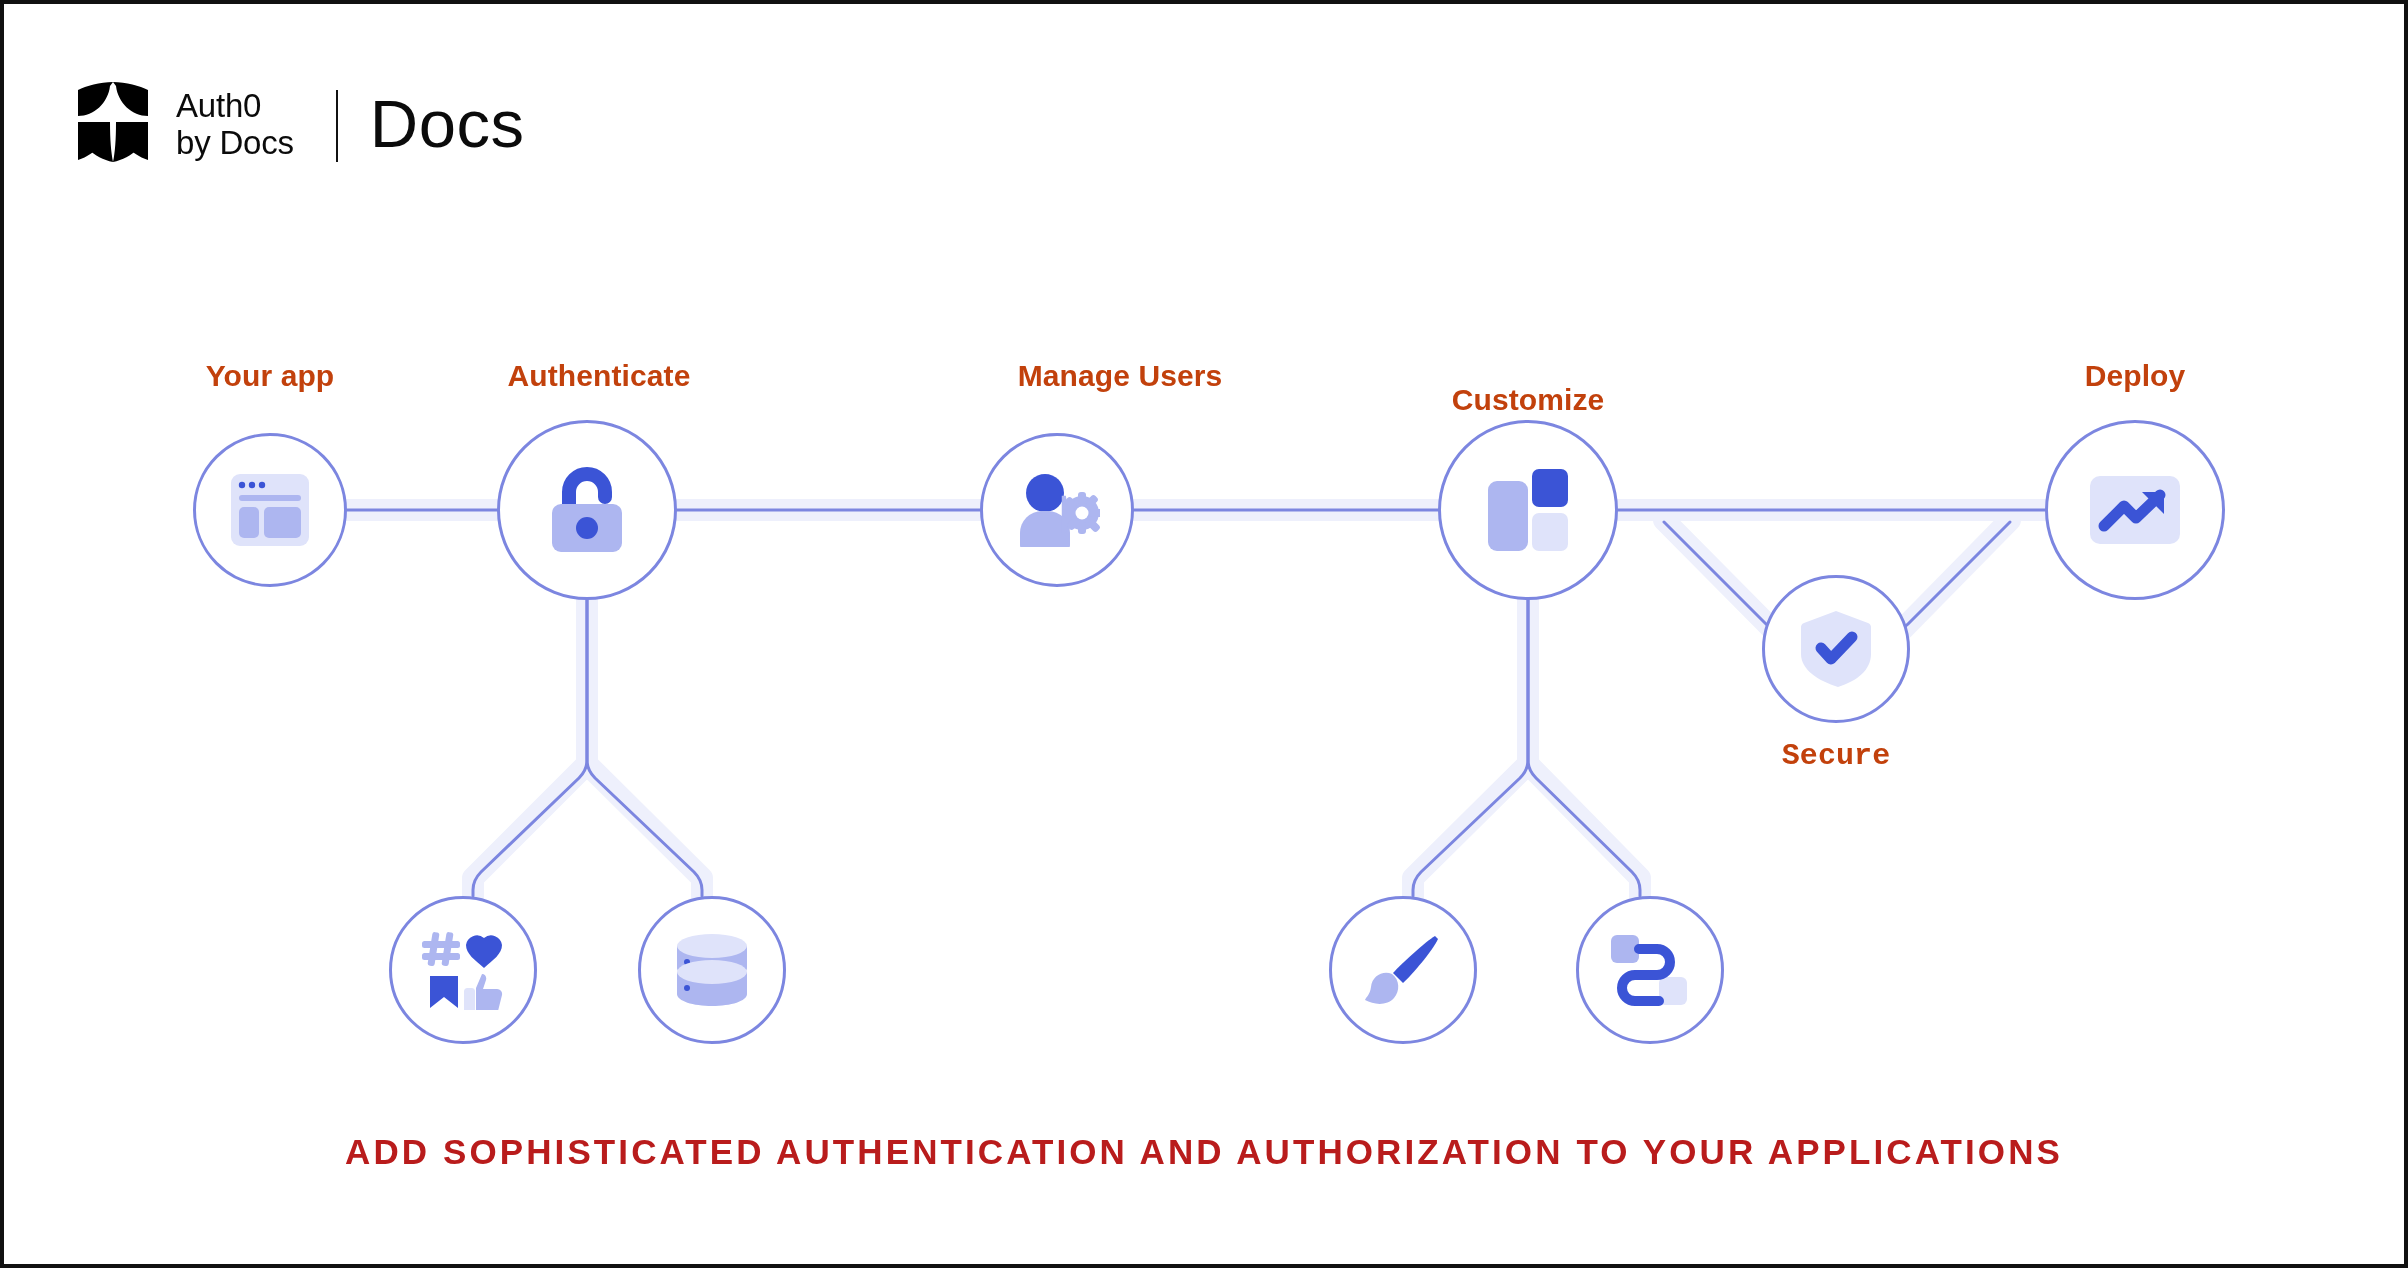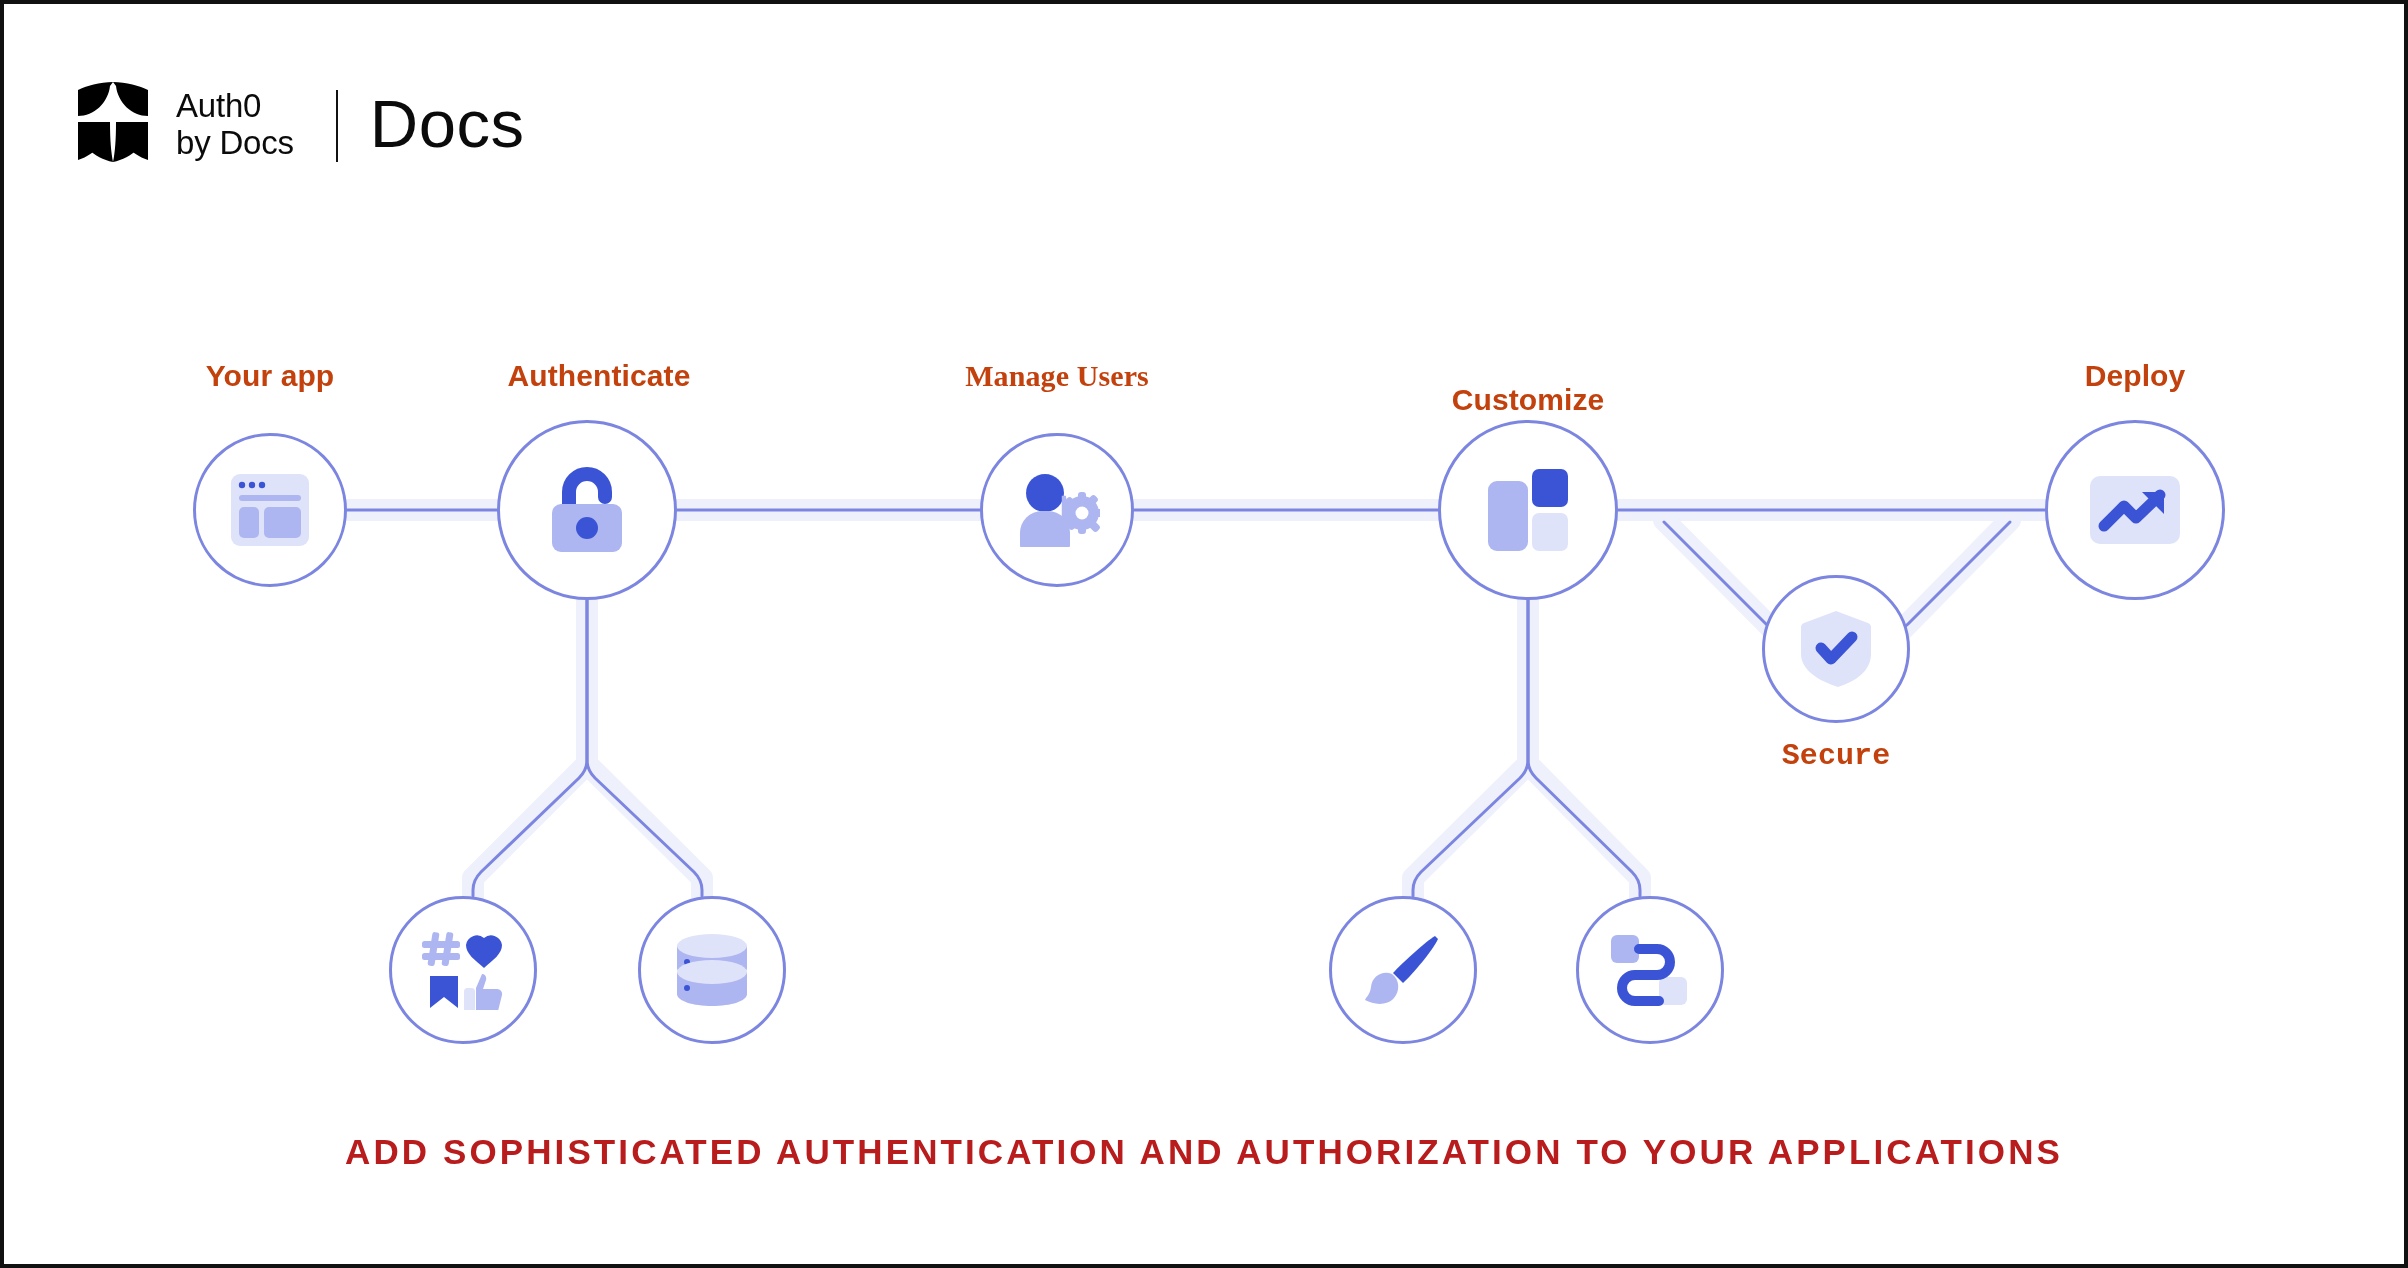--- a/index.html
+++ b/index.html
@@ -163,21 +163,21 @@
         <path d="M583 596 V756 Q583 766 591 774 L690 868 Q698 876 698 886 V892"></path>
         <path d="M1524 596 V756 Q1524 766 1516 774 L1417 868 Q1409 876 1409 886 V892"></path>
         <path d="M1524 596 V756 Q1524 766 1532 774 L1628 868 Q1636 876 1636 886 V892"></path>
         <path d="M1660 518 L1762 620 Q1770 628 1780 628 H1786"></path>
         <path d="M2006 518 L1904 620 Q1896 628 1886 628 H1880"></path>
       </g>
     </svg>
 
     <div class="node-label" style="left:266px; top:355px;">Your app</div>
     <div class="node-label" style="left:583px; top:355px;margin-left:12px;">Authenticate</div>
-    <div class="node-label" style="left:1053px; top:355px;font-family:Liberation Serif, serif;">Manage Users</div>
+    <div class="node-label" style="left:1116px; top:355px;">Manage Users</div>
     <div class="node-label" style="left:1524px; top:355px;margin-top:24px;">Customize</div>
     <div class="node-label" style="left:2131px; top:355px;">Deploy</div>
     <div class="node-label" style="left:1832px; top:735px;font-family:Liberation Mono, monospace;">Secure</div>
 
     <div class="node mid" style="left:266px; top:506px;">
       <svg class="icon-svg" width="78" height="72" viewBox="0 0 78 72">
         <rect x="0" y="0" width="78" height="72" rx="9" fill="#dfe3fa"></rect>
         <circle cx="11" cy="11" r="3.2" fill="#3b54d6"></circle>
         <circle cx="21" cy="11" r="3.2" fill="#3b54d6"></circle>
         <circle cx="31" cy="11" r="3.2" fill="#3b54d6"></circle>

